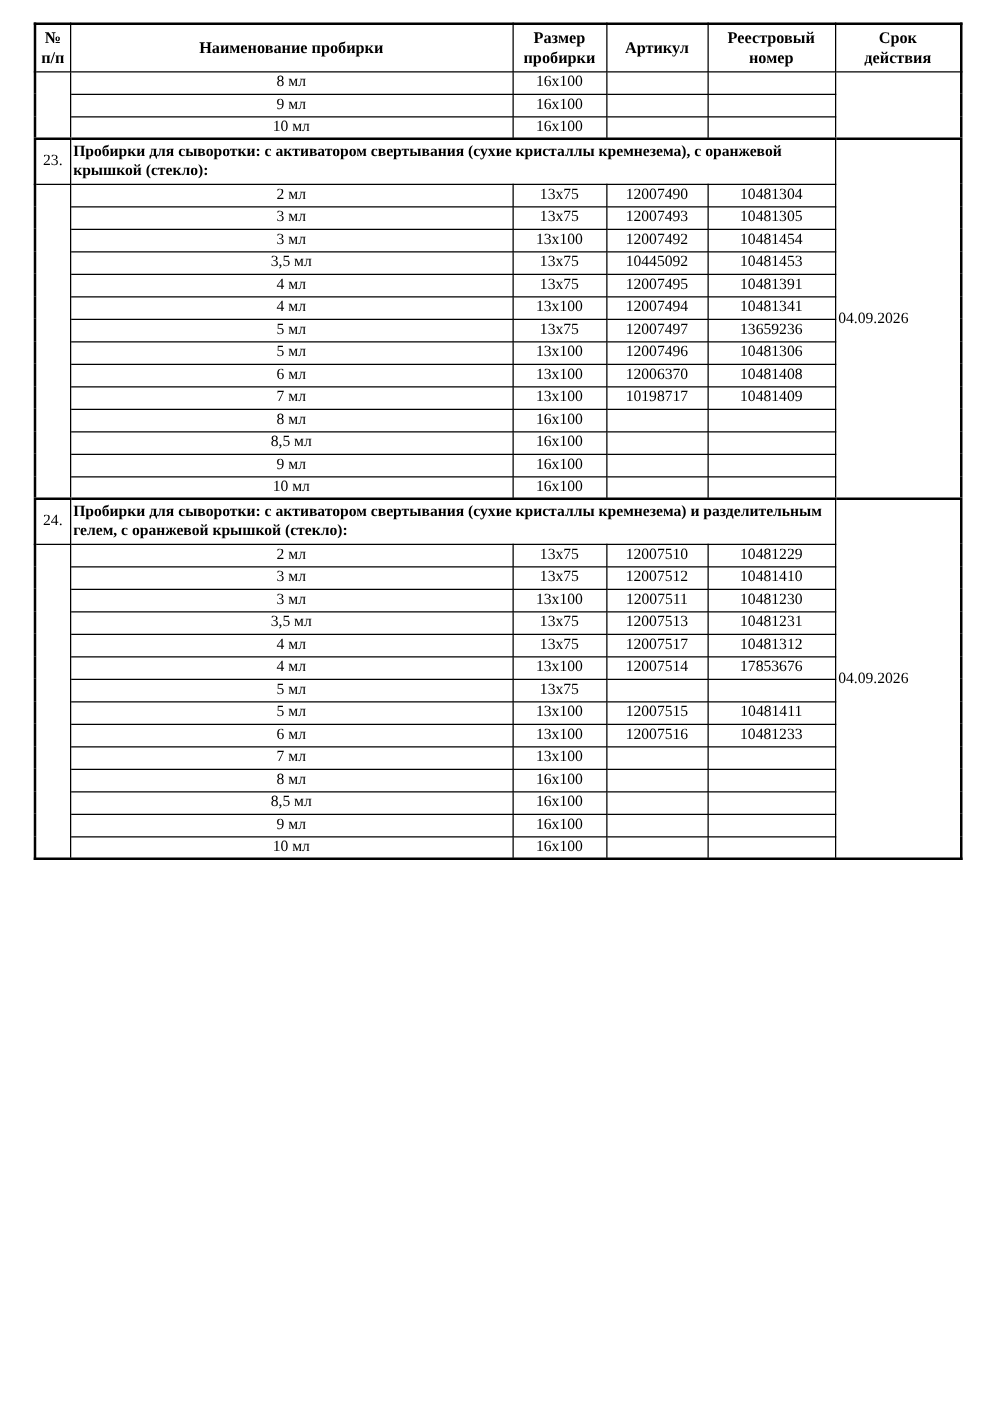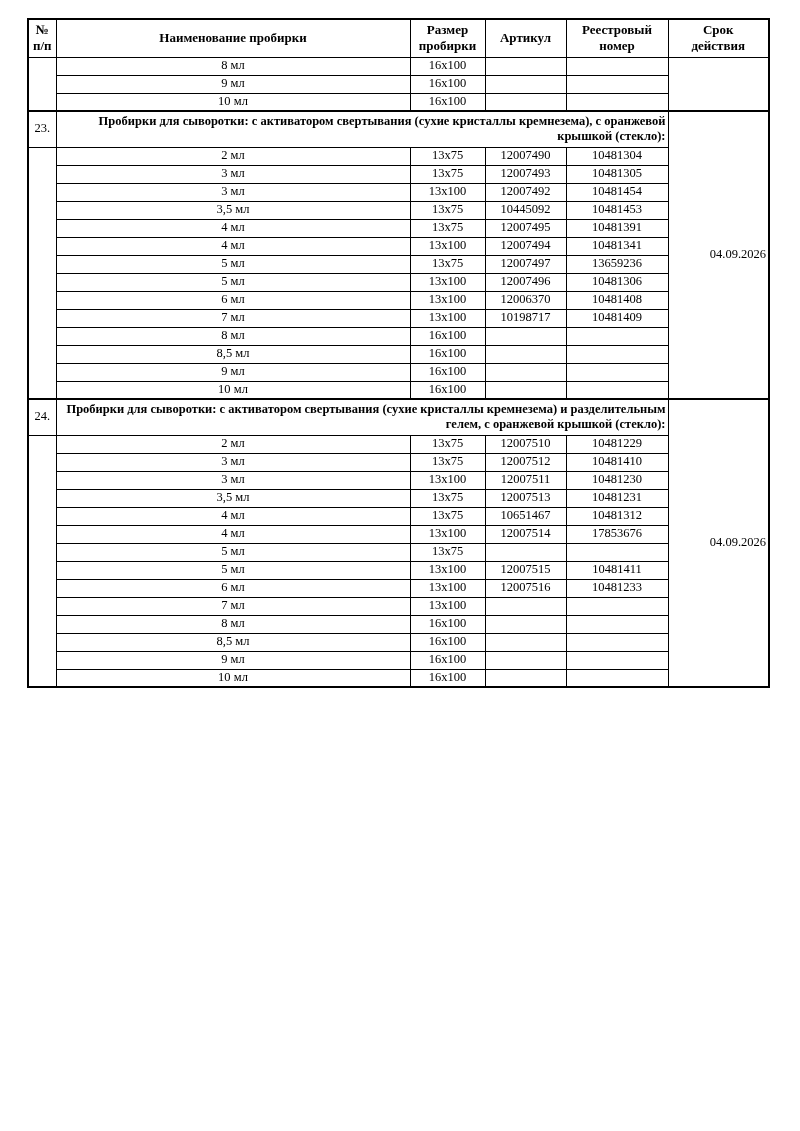--- a/index.html
+++ b/index.html
@@ -42,25 +42,25 @@
   .doc-table thead tr { height: 34px; }
   .doc-table tr.data-row { height: 18px; }
   .doc-table tr.section-row { height: 36px; }
   .doc-table tr.section-row td { border-top: 2px solid #000; }
   .c-name { text-align: center; padding-left: 4px; }
   .c-center { text-align: center; }
   .c-num { text-align: center; }
   .c-title {
     font-weight: bold;
     font-size: 13px;
-    text-align: right;
+    text-align: left;
     line-height: 1.3;
     padding: 1px 4px;
   }
-  .c-term { text-align: right; }
+  .c-term { text-align: left; }
 </style>
 </head>
 <body>
 
 <div class="page">
   <table class="doc-table">
     <colgroup>
       <col style="width:28px">
       <col style="width:354px">
       <col style="width:75px">
@@ -219,21 +219,21 @@
         </tr>
         <tr class="data-row">
           <td class="c-name">3,5 мл</td>
           <td class="c-center">13x75</td>
           <td class="c-center">12007513</td>
           <td class="c-center">10481231</td>
         </tr>
         <tr class="data-row">
           <td class="c-name">4 мл</td>
           <td class="c-center">13x75</td>
-          <td class="c-center">10651467</td>
+          <td class="c-center">12007517</td>
           <td class="c-center">10481312</td>
         </tr>
         <tr class="data-row">
           <td class="c-name">4 мл</td>
           <td class="c-center">13x100</td>
           <td class="c-center">12007514</td>
           <td class="c-center">17853676</td>
         </tr>
         <tr class="data-row">
           <td class="c-name">5 мл</td>

